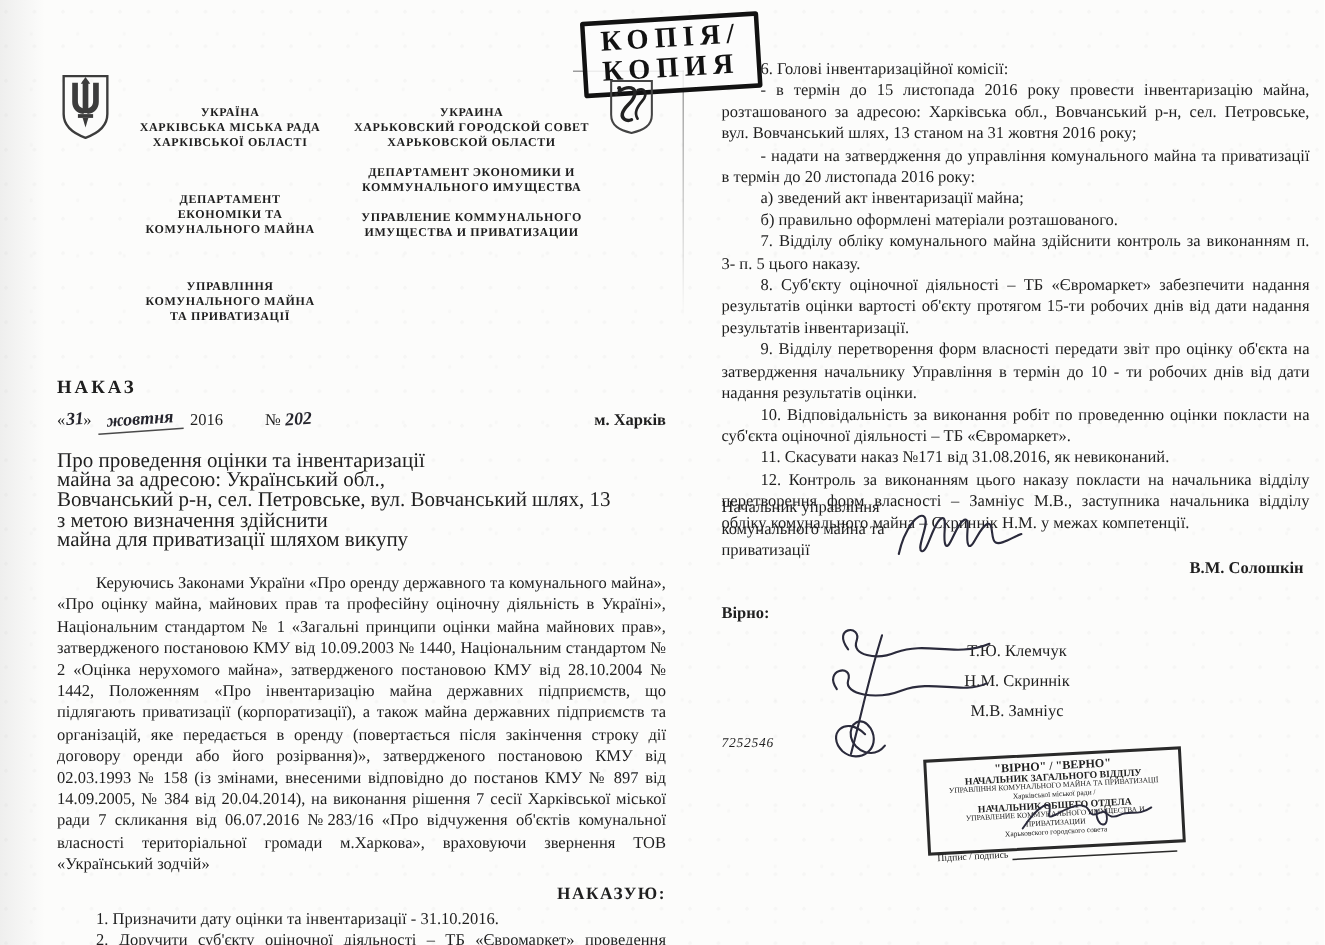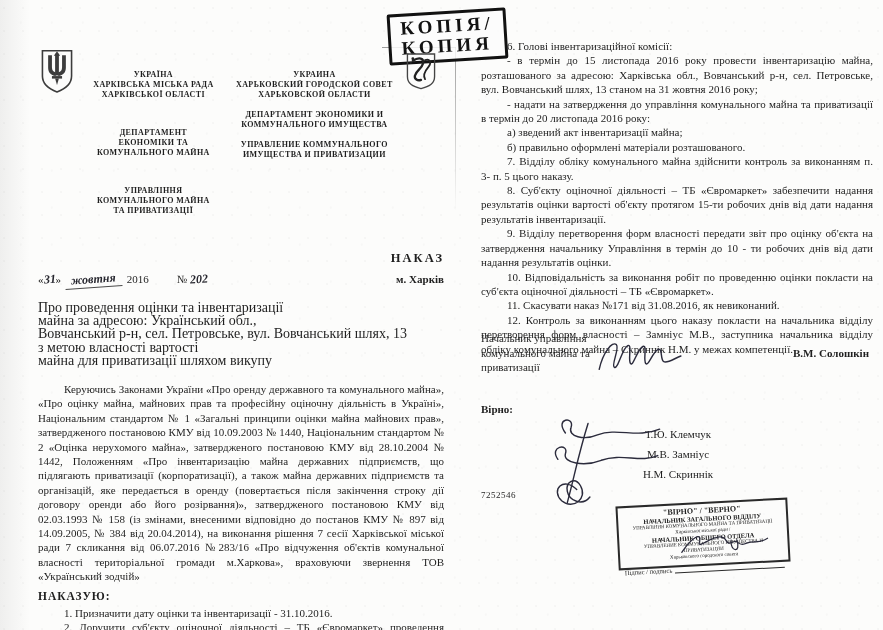--- a/index.html
+++ b/index.html
@@ -31,46 +31,46 @@
   }
 
   
   .page-left { position:absolute; left:38px; top:42px; width:406px; }
   .lp-header { display:flex; align-items:flex-start; }
   .arms-left { width:44px; flex:0 0 44px; padding-top:6px; }
   .arms-right { width:40px; flex:0 0 40px; padding-top:10px; }
   .hcol { flex:1 1 auto; text-align:center; font-weight:700; font-size:8px; line-height:10px; letter-spacing:0.4px; }
   .hcol .blk { margin-bottom:9px;margin-top:28px; }
   .prewrap { white-space:pre-line; }
-  .order-title { text-align:right; font-weight:700; font-size:12.5px; letter-spacing:2px; margin-top:26px; }
+  .order-title { text-align:left; font-weight:700; font-size:12.5px; letter-spacing:2px; margin-top:26px; }
   .date-line { display:flex; align-items:baseline; font-size:11px; margin-top:6px; }
   .hw { font-style:italic; font-weight:600; font-size:12px; color:#26262e; display:inline-block; transform:rotate(-4deg); }
   .hw-underline { border-bottom:1px solid #4a4a4a; padding:0 6px; }
   .city { margin-left:auto; font-weight:700; }
   .subject { font-size:14px; line-height:13.2px; margin-top:13px; }
   .para { font-size:11px; line-height:14.4px; text-align:justify; }
   .indent { text-indent:26px; }
   .preamble { margin-top:15px; }
-  .resolve { text-align:left; font-weight:700; font-size:11.5px; letter-spacing:1px; margin-top:6px; margin-bottom:4px; }
+  .resolve { text-align:right; font-weight:700; font-size:11.5px; letter-spacing:1px; margin-top:6px; margin-bottom:4px; }
 
   
   .page-right { position:absolute; left:481px; top:39px; width:392px; }
   .p-first { text-indent:14px; }
 
   
   .sign-area { position:absolute; left:481px; top:331px; width:394px; font-size:11px; }
   .sig-row { position:relative; }
   .pos-lines { width:170px; line-height:14.6px; }
   .sig1 { position:absolute; left:112px; top:6px; }
-  .sig-name { position:absolute; right:6px; top:16px; font-weight:700; }
+  .sig-name { position:absolute; right:6px; top:42px; font-weight:700; }
   .virno { margin-top:28px;font-weight:bold; }
   .verifiers { position:relative; margin-top:13px;text-align:center; }
   .verifier { height:20px; }
   .scrawl { position:absolute; left:58px; top:-12px; }
-  .docnum { font-size:9px; margin-top:2px; letter-spacing:0.5px; }
+  .docnum { font-style:italic; font-size:9px; margin-top:2px; letter-spacing:0.5px; }
 
   
   .verno-stamp {
     position:absolute; left:617px; top:502px; width:172px; height:64px;
     border:2px solid #2a2a2a; transform:rotate(-3deg);
     padding:2px 4px 0 4px; text-align:center; color:#222;
     background:rgba(252,252,251,0.6);
   }
   .st-title { font-weight:700; font-size:8px; line-height:9px; }
   .st-b { font-weight:700; font-size:6.5px; line-height:7px; }
@@ -149,21 +149,21 @@
       <span style="margin-left:5px">2016</span>
       <span style="margin-left:28px">№</span>
       <span class="hw" style="margin-left:3px">202</span>
       <span class="city">м. Харків</span>
     </div>
 
     <div class="subject">
       <div>Про проведення оцінки та інвентаризації</div>
       <div>майна за адресою: Український обл.,</div>
       <div>Вовчанський р-н, сел. Петровське, вул. Вовчанський шлях, 13</div>
-      <div>з метою власності вартості</div>
+      <div>з метою визначення здійснити</div>
       <div>майна для приватизації шляхом викупу</div>
     </div>
 
     <p class="para indent preamble">Керуючись Законами України «Про оренду державного та комунального майна», «Про оцінку майна, майнових прав та професійну оціночну діяльність в Україні», Національним стандартом № 1 «Загальні принципи оцінки майна майнових прав», затвердженого постановою КМУ від 10.09.2003 № 1440, Національним стандартом № 2 «Оцінка нерухомого майна», затвердженого постановою КМУ від 28.10.2004 № 1442, Положенням «Про інвентаризацію майна державних підприємств, що підлягають приватизації (корпоратизації), а також майна державних підприємств та організацій, яке передається в оренду (повертається після закінчення строку дії договору оренди або його розірвання)», затвердженого постановою КМУ від 02.03.1993 № 158 (із змінами, внесеними відповідно до постанов КМУ № 897 від 14.09.2005, № 384 від 20.04.2014), на виконання рішення 7 сесії Харківської міської ради 7 скликання від 06.07.2016 №283/16 «Про відчуження об'єктів комунальної власності територіальної громади м.Харкова», враховуючи звернення ТОВ «Український зодчій»</p>
 
     <div class="resolve">НАКАЗУЮ:</div>
 
     <p class="para indent">1. Призначити дату оцінки та інвентаризації - 31.10.2016.</p>
     <p class="para indent">2. Доручити суб'єкту оціночної діяльності – ТБ «Євромаркет» проведення оцінки майна за адресою: Харківська обл., Вовчанський р-н, сел. Петровське, вул. Вовчанський шлях, 13, що знаходиться в оренді ТОВ «Український зодчій», з метою визначення вартості майна для відчуження шляхом викупу.</p>
     <p class="para indent">3. ТОВ «Український зодчій» провести інвентаризацію майна – 13 одиниць (інженерні мережі та споруди), розташованих за адресою: Харківська обл., Вовчанський р-н, сел. Петровське, вул. Вовчанський шлях, 13, що знаходиться в оренді товариства.</p>
@@ -194,22 +194,22 @@
           <path d="M6,34 C10,16 20,4 24,8 C28,12 18,30 22,32 C26,34 30,12 36,9 C41,7 36,24 39,28 C42,31 46,13 52,10 C57,8 52,24 55,28 C58,31 62,16 68,13 C73,11 70,24 74,26 C78,28 86,22 92,20" fill="none" stroke="#2b2b3c" stroke-width="1.5" stroke-linecap="round"></path>
         </svg>
       </div>
       <div class="sig-name">В.М. Солошкін</div>
     </div>
 
     <div class="virno">Вірно:</div>
 
     <div class="verifiers">
       <div class="verifier">Т.Ю. Клемчук</div>
+      <div class="verifier">Н.М. Скриннік</div>
       <div class="verifier">М.В. Замніус</div>
-      <div class="verifier">Н.М. Скриннік</div>
       <div class="scrawl">
         <svg viewBox="0 0 140 104" width="132" height="98">
           <g fill="none" stroke="#2b2b3c" stroke-width="1.5" stroke-linecap="round">
             <path d="M28,18 C16,2 38,0 34,12 C30,22 48,26 62,20 C84,12 104,24 128,14"></path>
             <path d="M20,46 C10,32 32,28 28,40 C25,50 48,54 66,47 C88,39 108,50 126,42"></path>
             <path d="M40,78 C26,64 12,78 24,90 C36,100 52,88 44,74 C38,64 28,70 30,80 C32,90 46,96 54,86"></path>
             <path d="M52,8 C42,40 38,62 30,92"></path>
           </g>
         </svg>
       </div>

